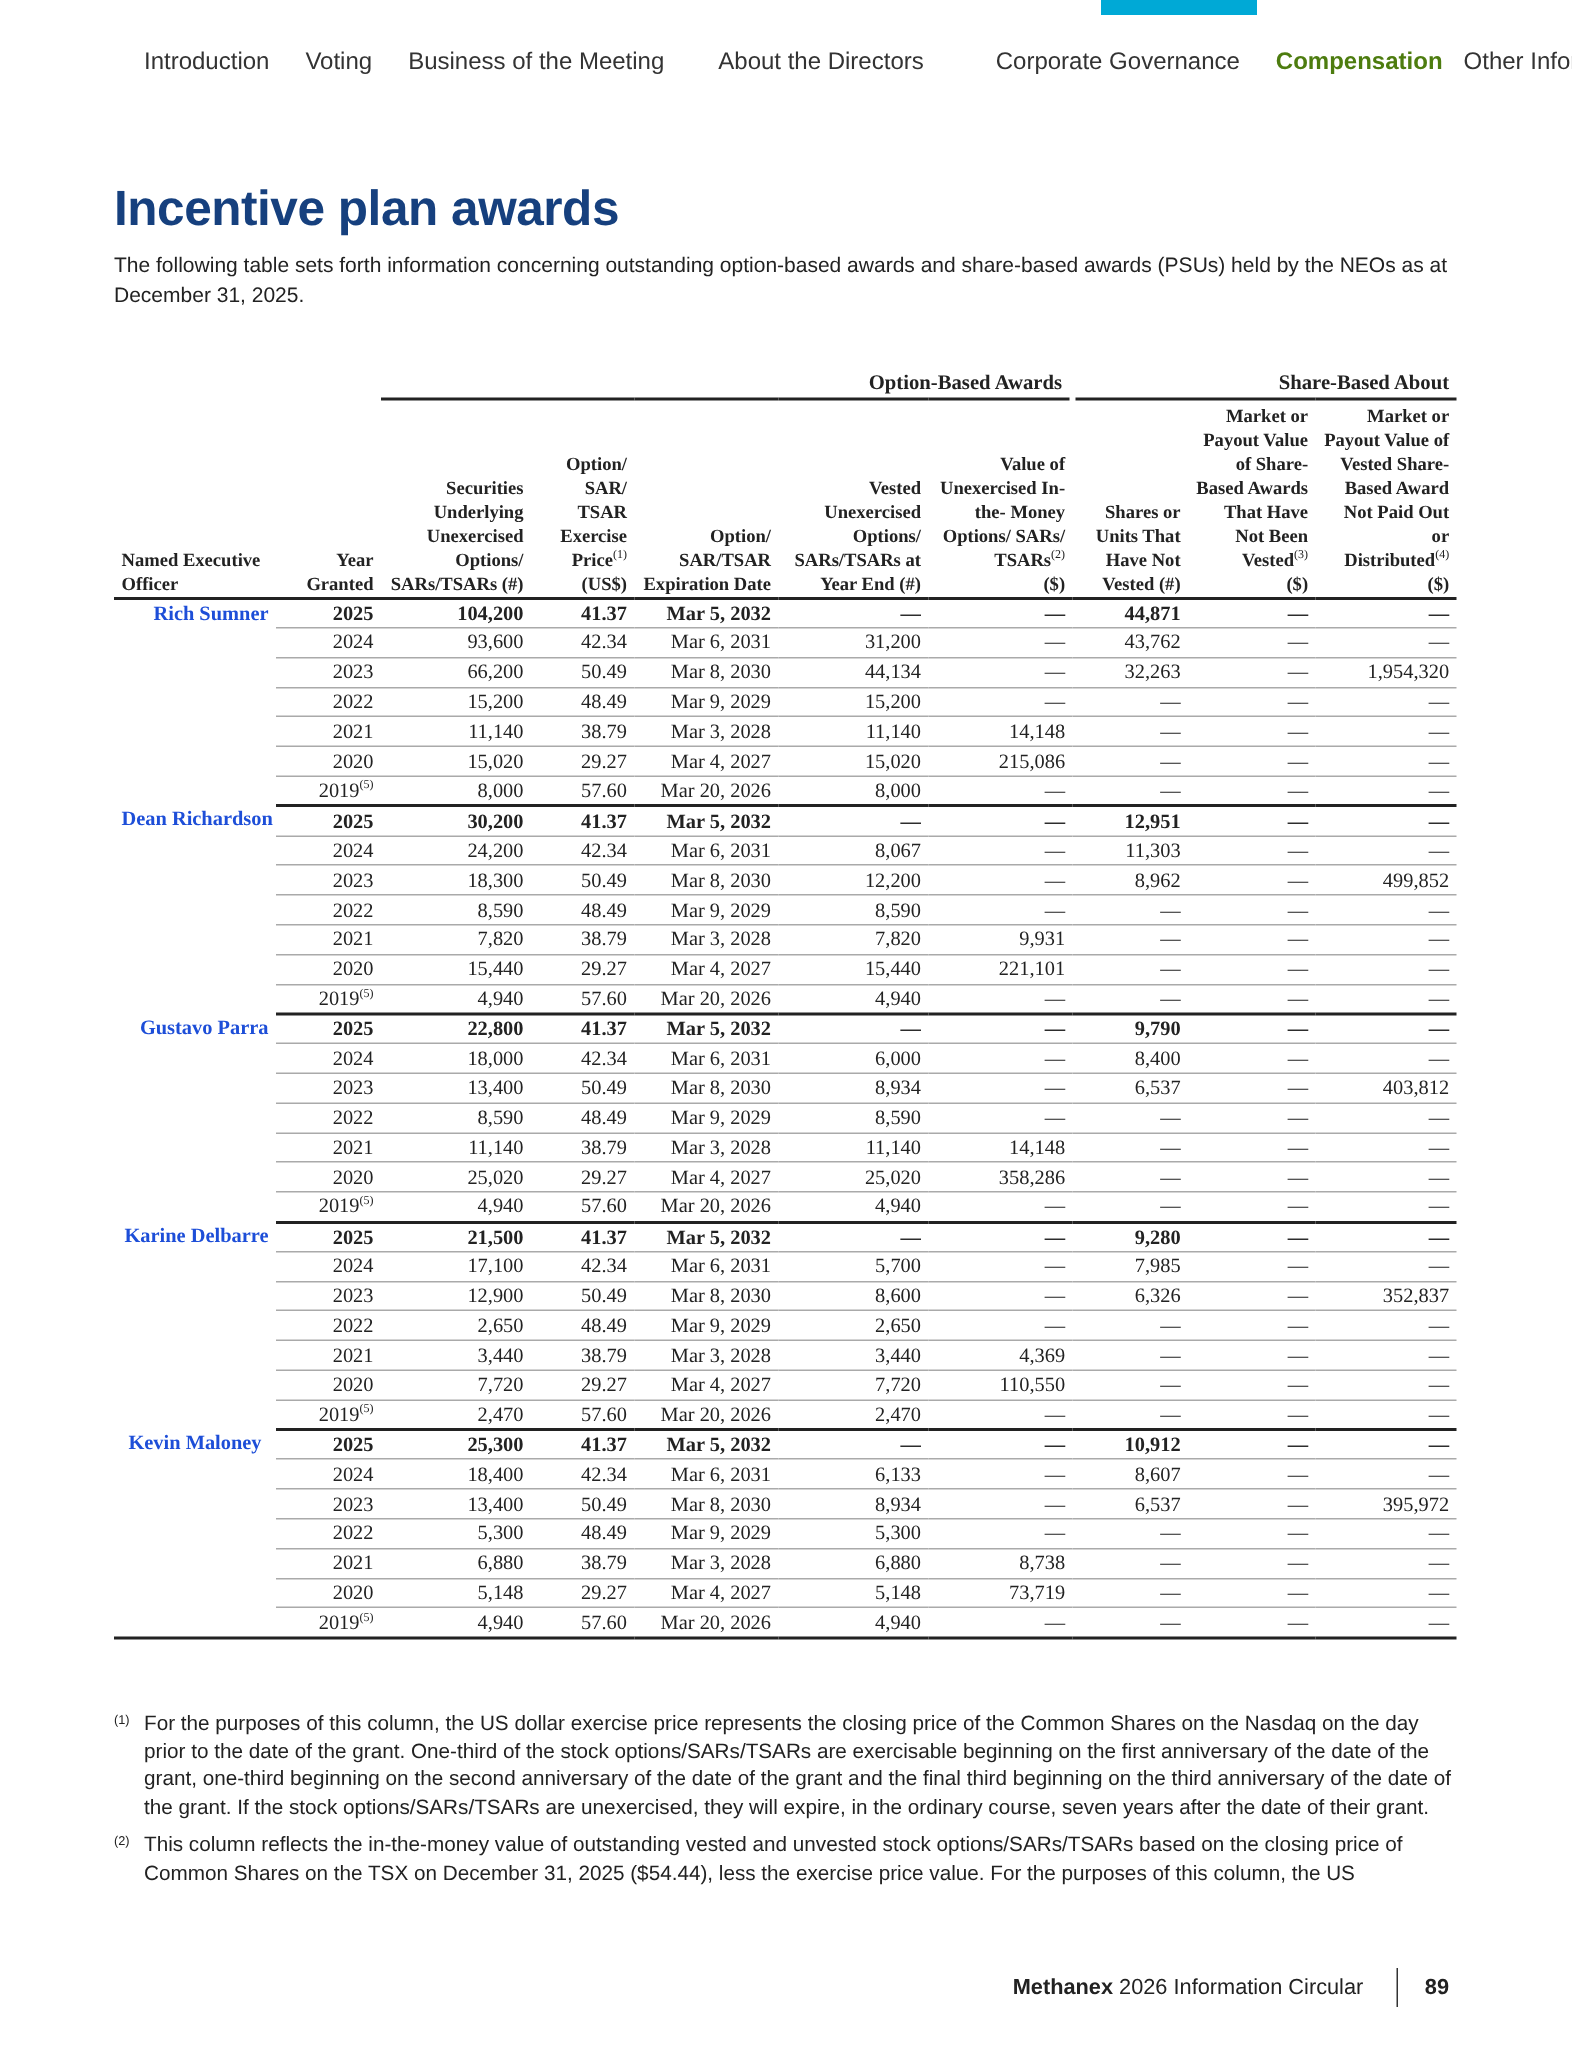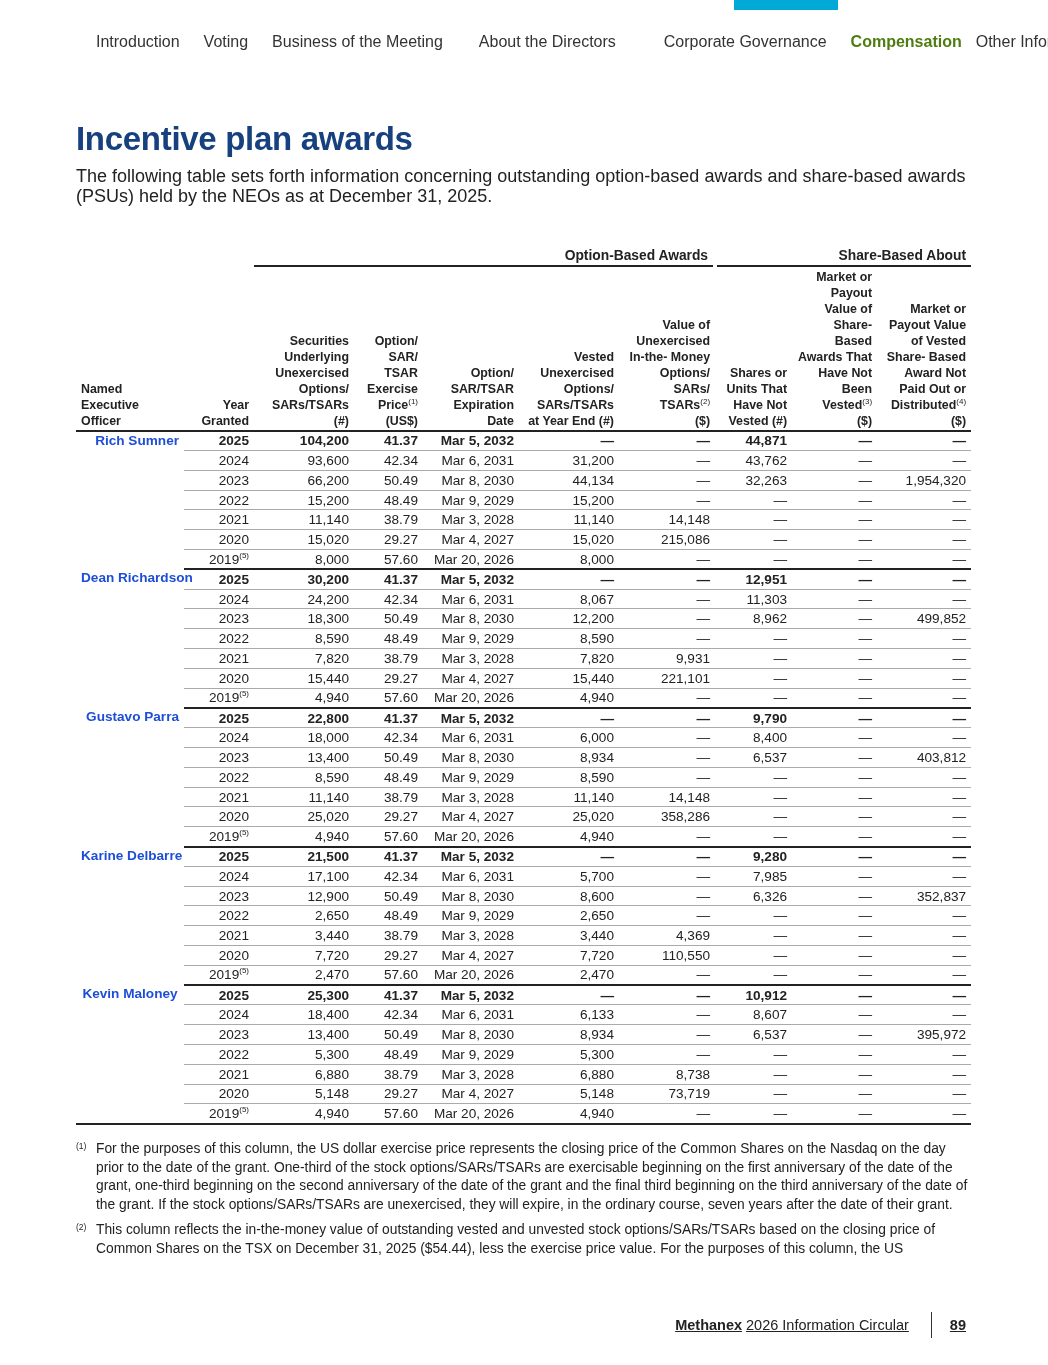--- a/index.html
+++ b/index.html
@@ -8,42 +8,42 @@
 
   .accent-bar { position: absolute; left: 734px; top: 0; width: 104px; height: 10px; background: #00a9d6; }
 
   .topnav { position: absolute; top: 30px; left: 80px; right: 60px; height: 24px; display: flex; align-items: center; font-size: 12.5px; color: #333; }
   .menu-icon { width: 22px; height: 14px; display: flex; flex-direction: column; justify-content: space-between; margin-right: 16px; cursor: pointer; }
   .menu-icon span { display: block; height: 2px; background: #444; }
   .nav-item { margin-right: 24px; white-space: nowrap; cursor: pointer; font-family: "Liberation Sans", sans-serif; font-size: 16px; }
   .nav-item.active { font-weight: bold; color: #4d7c0f; }
 
   .page-title { position: absolute; left: 76px; top: 120px; font-family: "Liberation Sans", sans-serif; font-weight: bold; font-size: 33px; color: #16407e; letter-spacing: -0.3px; }
-  .intro { position: absolute; left: 76px; top: 166px; width: 900px; font-family: "Liberation Sans", sans-serif; font-size: 18px; line-height: 20px; color: #222; }
-
-  table.awards { position: absolute; left: 76px; top: 246px; width: 895px; border-collapse: collapse; font-family: Liberation Sans, sans-serif; font-size: 13.6px; color: #222; table-layout: fixed; }
+  .intro { position: absolute; left: 76px; top: 166px; width: 900px; font-family: "Liberation Sans", sans-serif; font-size: 14px; line-height: 20px; color: #222; }
+
+  table.awards { position: absolute; left: 76px; top: 246px; width: 895px; border-collapse: collapse; font-family: Liberation Serif, serif; font-size: 13.6px; color: #222; table-layout: fixed; }
   table.awards td, table.awards th { padding: 0 5px; height: 19.8px; white-space: nowrap; text-align: right; }
   th.group { font-weight: bold; font-size: 13.8px; text-align: center; height: 20px; border-bottom: 2px solid #222; padding-bottom: 2px; }
   tr.colhead th { font-weight: bold; font-size: 12.4px; line-height: 16px; vertical-align: bottom; padding-top: 2px; padding-bottom: 1px; white-space: normal; border-bottom: 2px solid #222; }
   tr.colhead th.left { text-align: left; }
   sup { font-size: 8px; vertical-align: super; line-height: 0; font-weight: normal; }
   th sup { font-weight: normal; }
   td.officer { text-align: left; vertical-align: top; color: #1d4ed8; font-weight: bold; font-size: 13.6px; line-height: 18.5px; padding-top: 1px; white-space: normal; }
   tr.data td.cell { border-bottom: 1px solid #aaa; }
   tr.data.first td.cell { font-weight: bold; }
   tr.data.last td.cell { border-bottom: 2px solid #222; }
   tr.data.last.final td { border-bottom: 2px solid #222; }
   td.year { text-align: center; }
 
   .footnotes { position: absolute; left: 76px; top: 1140px; width: 900px; font-family: "Liberation Sans", sans-serif; font-size: 13.8px; line-height: 18.5px; color: #222; }
   .fn { display: flex; margin-bottom: 7px; }
   .fn-mark { width: 20px; flex: none; font-size: 8.5px; line-height: 12px; }
   .fn-text { flex: 1; }
 
-  .footer { position: absolute; right: 82px; top: 1312px; display: flex; align-items: center; font-family: "Liberation Sans", sans-serif; font-size: 14.5px; color: #222; text-decoration: underline; }
+  .footer { position: absolute; right: 82px; top: 1312px; display: flex; align-items: center; font-family: "Liberation Sans", sans-serif; font-size: 14.5px; color: #222; }
   .footer .brand { font-weight: bold; margin-right: 4px; }
   .footer .divider { width: 1px; height: 26px; background: #333; margin: 0 18px 0 22px; }
   .footer .page { font-weight: bold; }
 </style>
 </head>
 <body>
 
 <div class="accent-bar"></div>
 
 <nav class="topnav">

